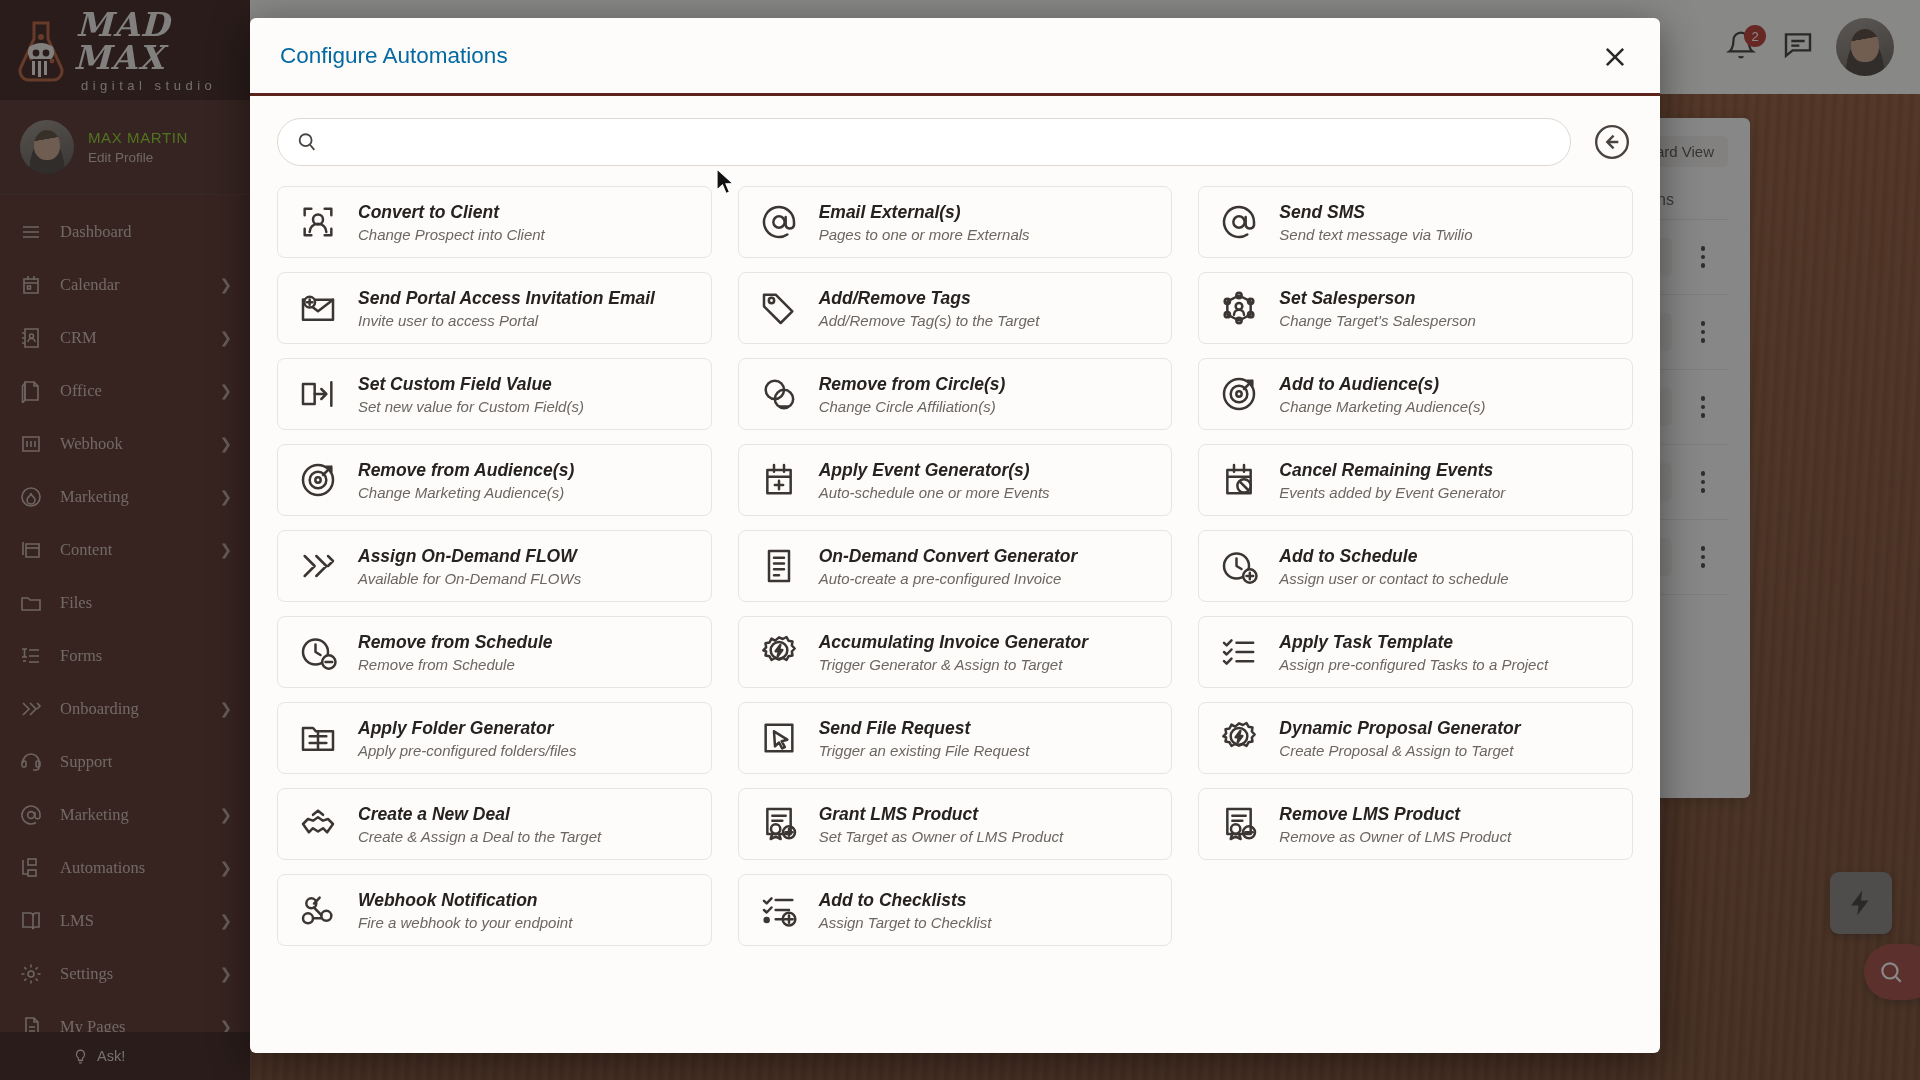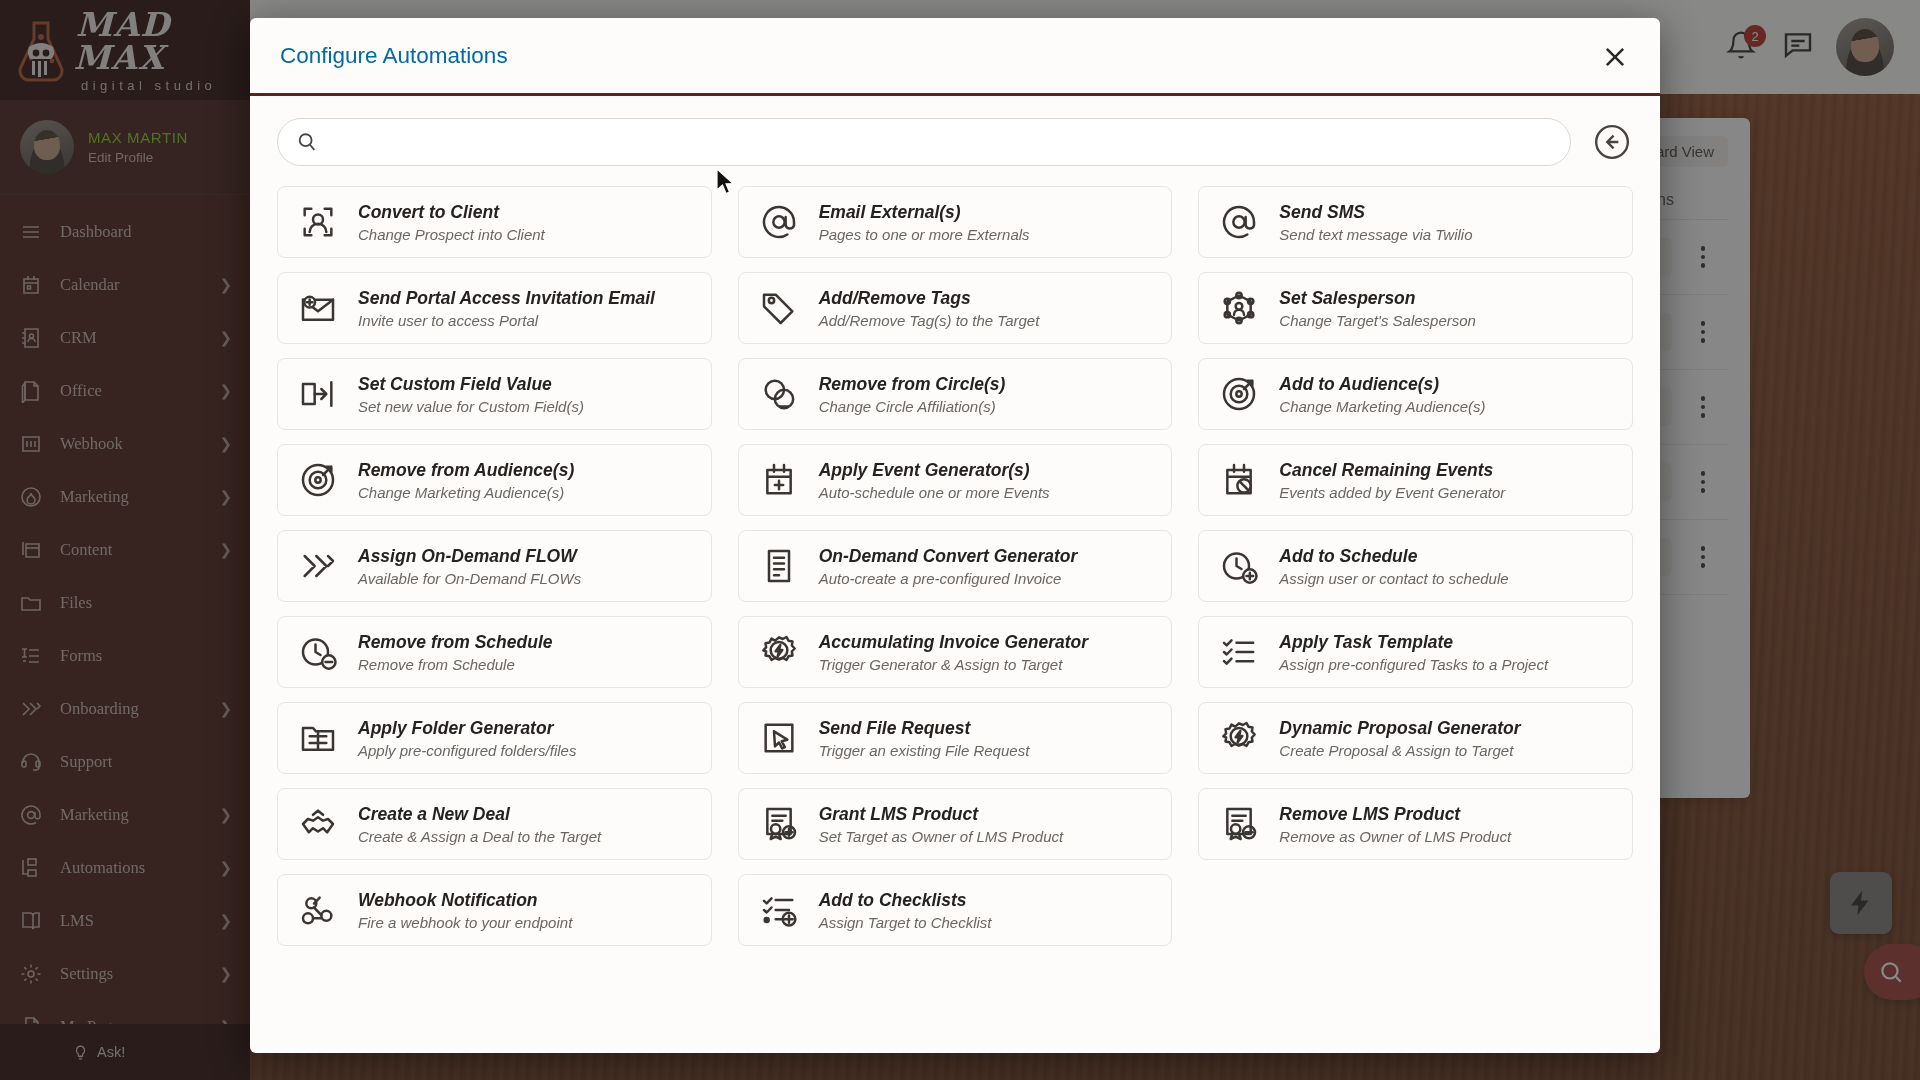--- a/index.html
+++ b/index.html
@@ -70,21 +70,21 @@
     height: 53px; display: flex; align-items: center; gap: 16px;
     padding: 0 18px; color: #cbb8ae; font-size: 16.5px; cursor: pointer;
     position: relative;
   }
   .nav-ico { width: 26px; height: 26px; flex: 0 0 26px; display:flex; align-items:center; justify-content:center; }
   .nav-ico svg { width: 24px; height: 24px; stroke: #c3aea3; fill: none; stroke-width: 1.6; }
   .nav-label { flex: 1; }
   .nav-chev { font-size: 15px; color: #b49c91; }
 
   #ask-bar {
-    height: 56px; background: #2a0f0c; display: flex; align-items: center;
+    height: 48px; background: #2a0f0c; display: flex; align-items: center;
     gap: 8px; padding-left: 72px; color: #d8cac2; font-size: 14.5px;
   }
   #ask-bar svg { width: 17px; height: 17px; stroke: #d8cac2; fill: none; stroke-width: 1.6; }
 
   
   #bgpage { position: absolute; left: 250px; top: 0; right: 0; height: 1080px; }
   #topbar {
     position: absolute; left: 0; top: 0; right: 0; height: 94px;
     background: #fdfcfb; display: flex; align-items: center;
     padding: 0 26px; gap: 22px;

